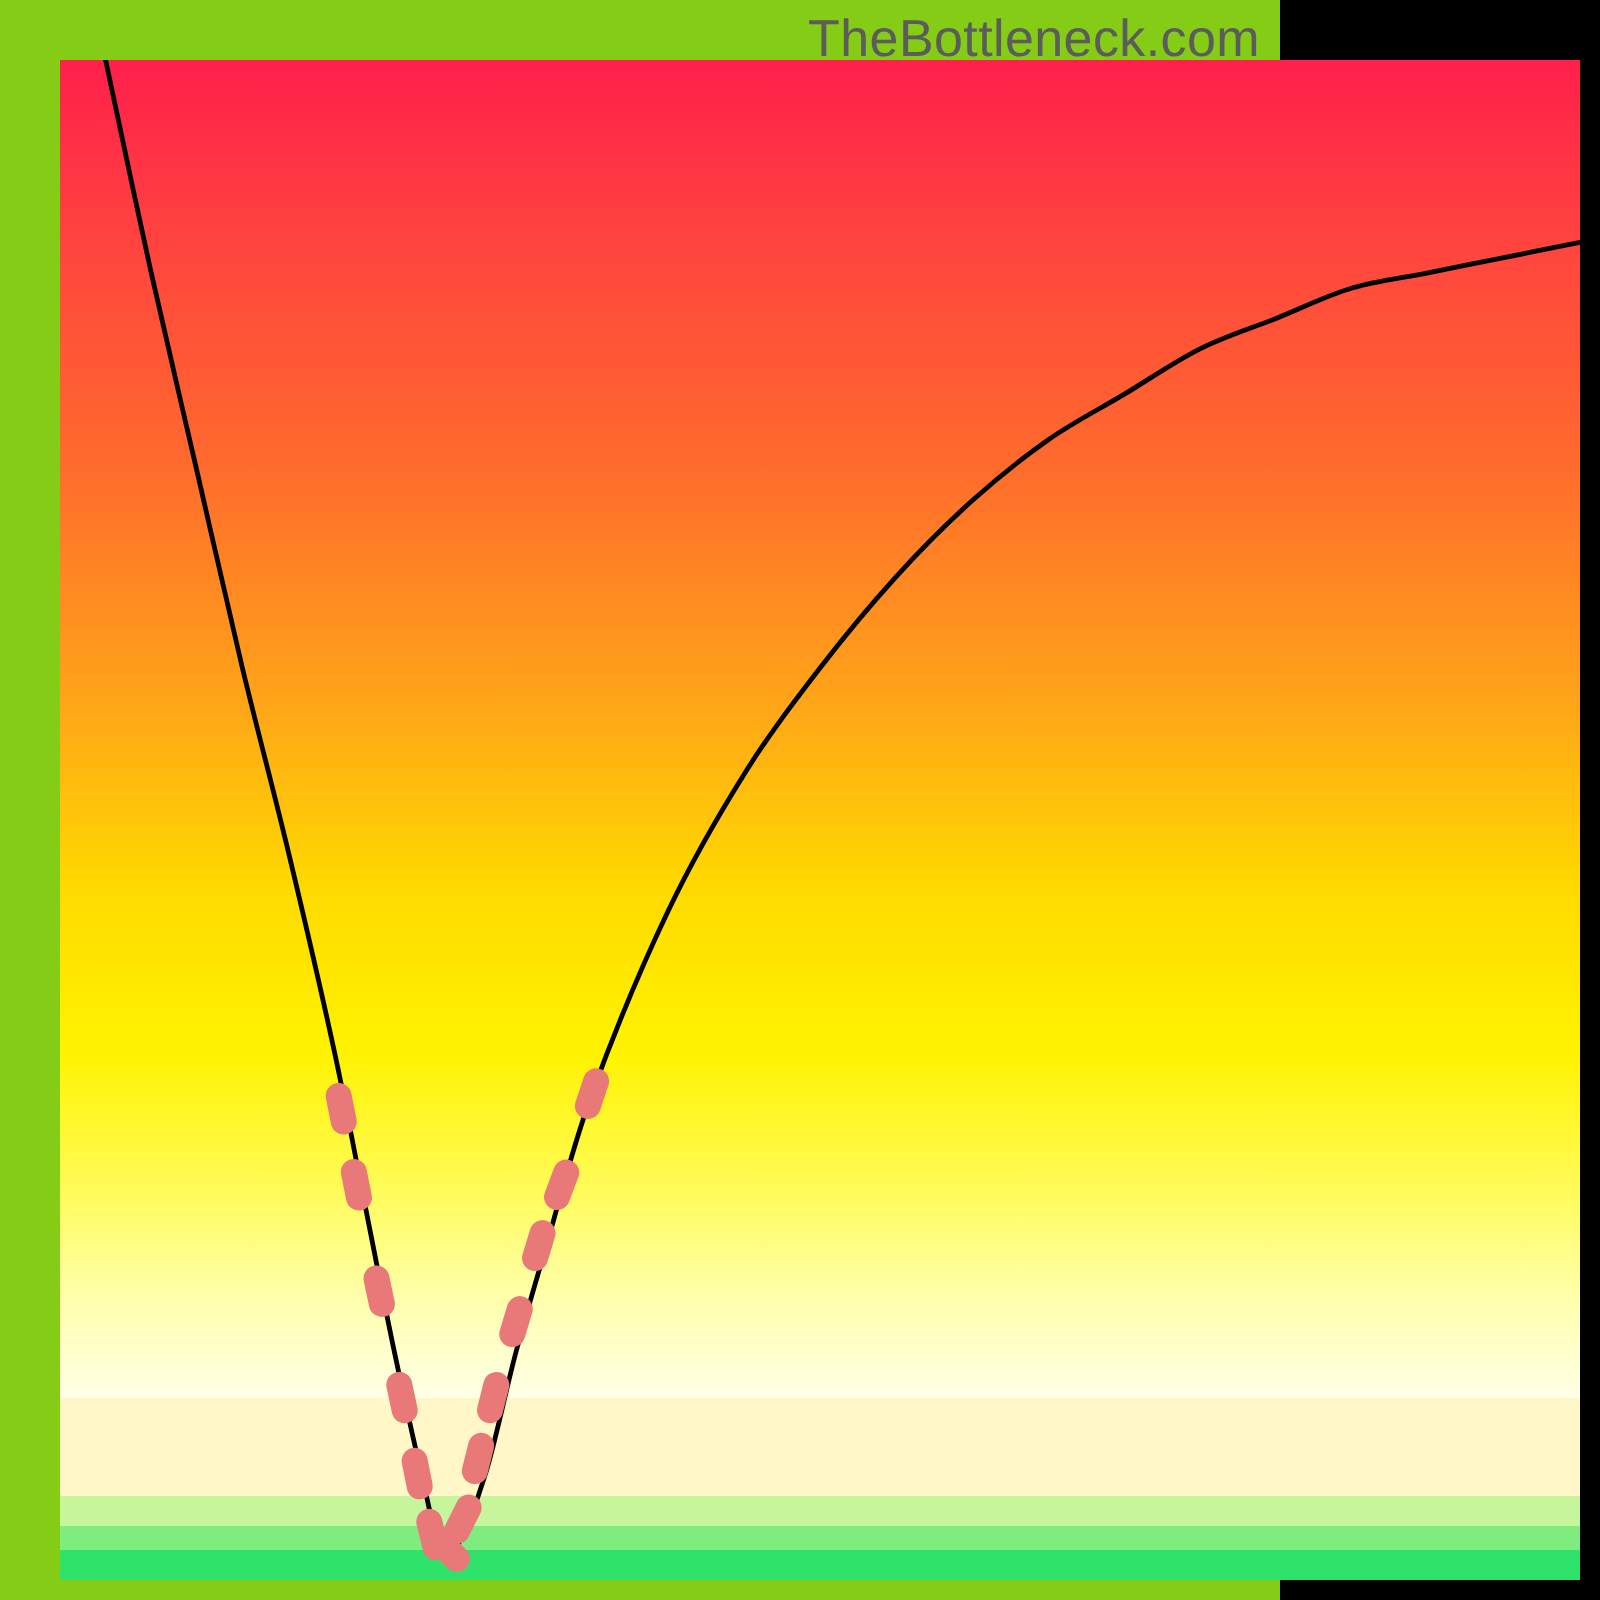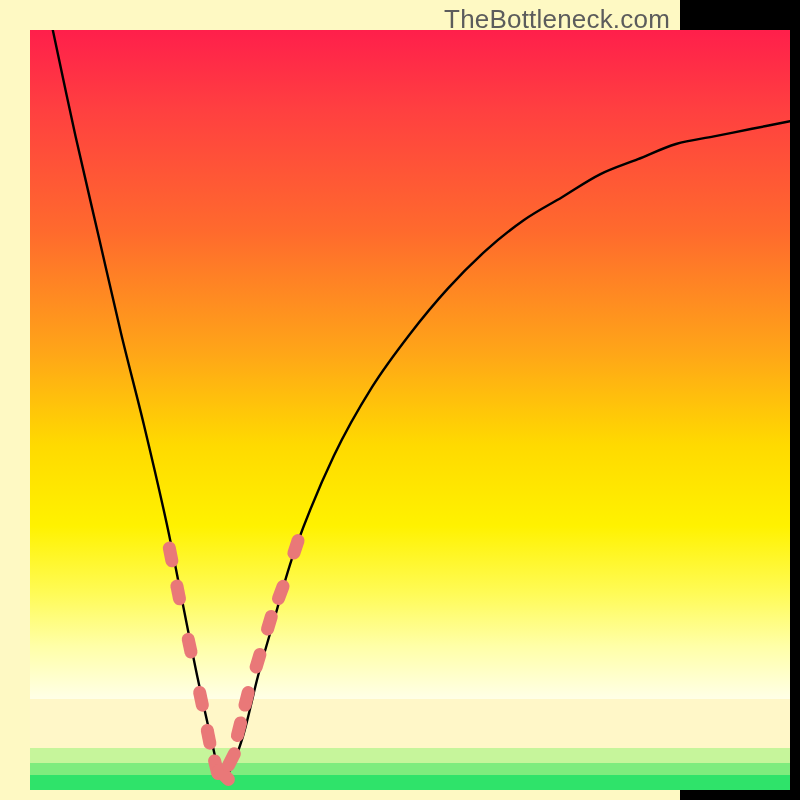--- a/index.html
+++ b/index.html
@@ -9,22 +9,21 @@
     height: 800px;
     overflow: hidden;
     background: #000;
     font-family: Arial, Helvetica, sans-serif;
   }
   .frame {
     position: absolute;
     left: 0; top: 0;
     width: 640px;
     height: 800px;
-    background: #fef9c3;
-    padding-left: 40px;
+    background: #84cc16;
   }
   .plot {
     position: absolute;
     left: 30px;
     top: 30px;
     width: 760px;
     height: 760px;
     overflow: hidden;
   }
   .gradient {

